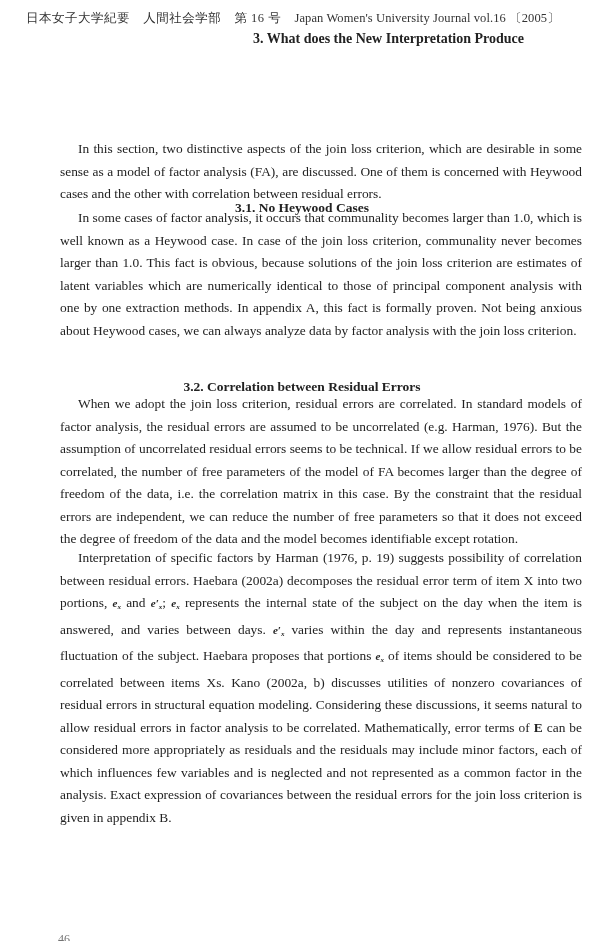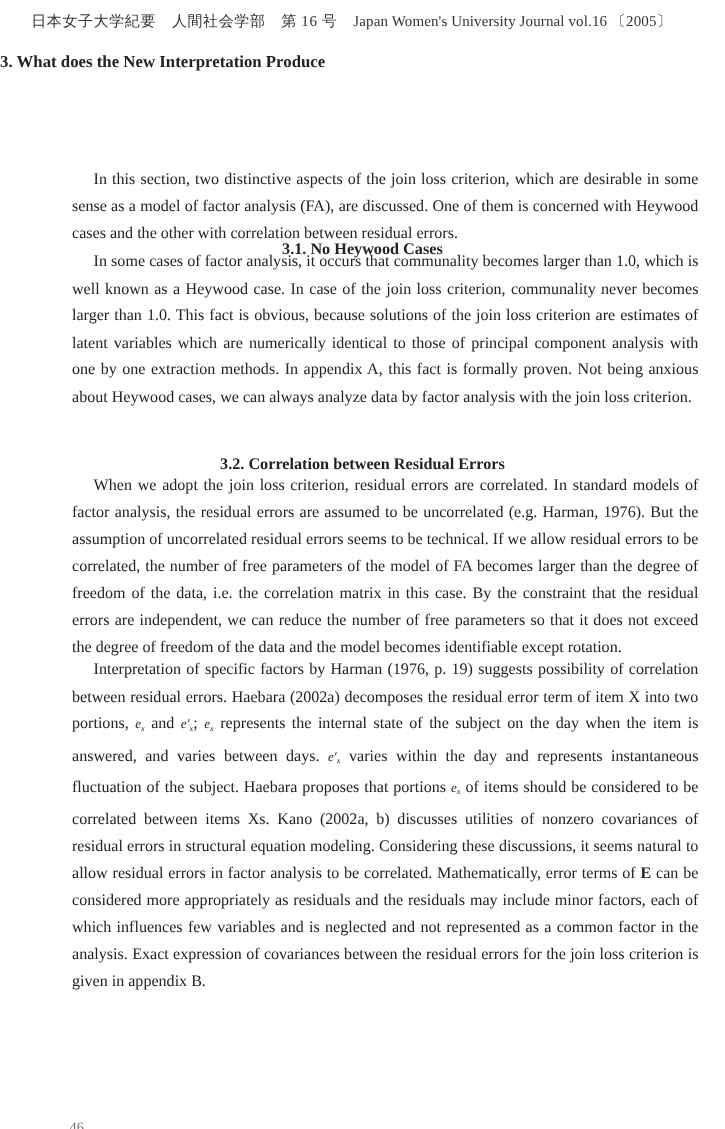--- a/index.html
+++ b/index.html
@@ -1,24 +1,24 @@
 <!DOCTYPE html>
 <html><head>
 <meta charset="utf-8">
 <style>
   html, body { margin: 0; padding: 0; background: #ffffff; }
   body { width: 604px; height: 941px; position: relative; overflow: hidden;
          font-family: "Liberation Serif", serif; color: #222; }
   .header { position: absolute; left: 26px; top: 10px; font-size: 12.5px; color: #333; white-space: nowrap; letter-spacing: 0.1px; }
   .header .jp { letter-spacing: 0.5px; }
   .header .sp { display: inline-block; width: 10px; }
-  .h1 { position: absolute; left: 0; width: 524px; top: 45px; text-align: left; font-weight: bold; font-size: 14px; }
+  .h1 { position: absolute; left: 0; width: 524px; top: 31px; text-align: right; font-weight: bold; font-size: 14px; }
   .h2 { position: absolute; left: 0; width: 604px; text-align: center; font-weight: bold; font-size: 13.5px; }
   .para { position: absolute; left: 60px; width: 522px; font-size: 13.4px; line-height: 22.5px; text-align: justify; text-indent: 18px; }
-  .m { font-style: italic; font-size: 11px; }
+  .m { font-style: italic; font-size: 11px; font-weight: bold; }
   .sub { font-size: 7px; vertical-align: -2px; font-style: italic; }
   .bold { font-weight: bold; }
   .pageno { position: absolute; left: 58px; top: 932px; font-size: 12px; color: #737373; }
 </style>
 </head>
 <body>
 
 <div class="header">
   <span class="jp">日本女子大学紀要</span><span class="sp"></span>
   <span class="jp">人間社会学部</span><span class="sp"></span>

